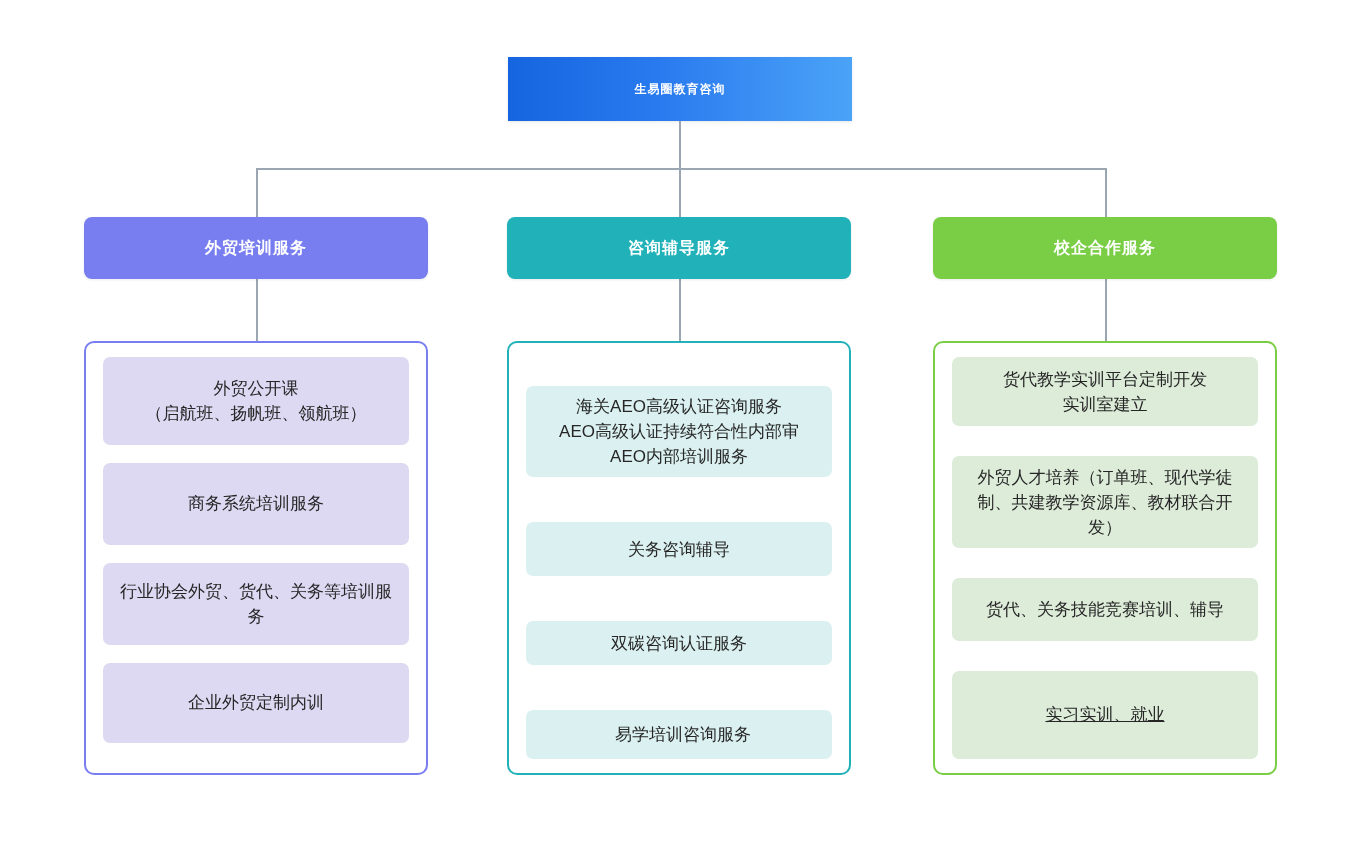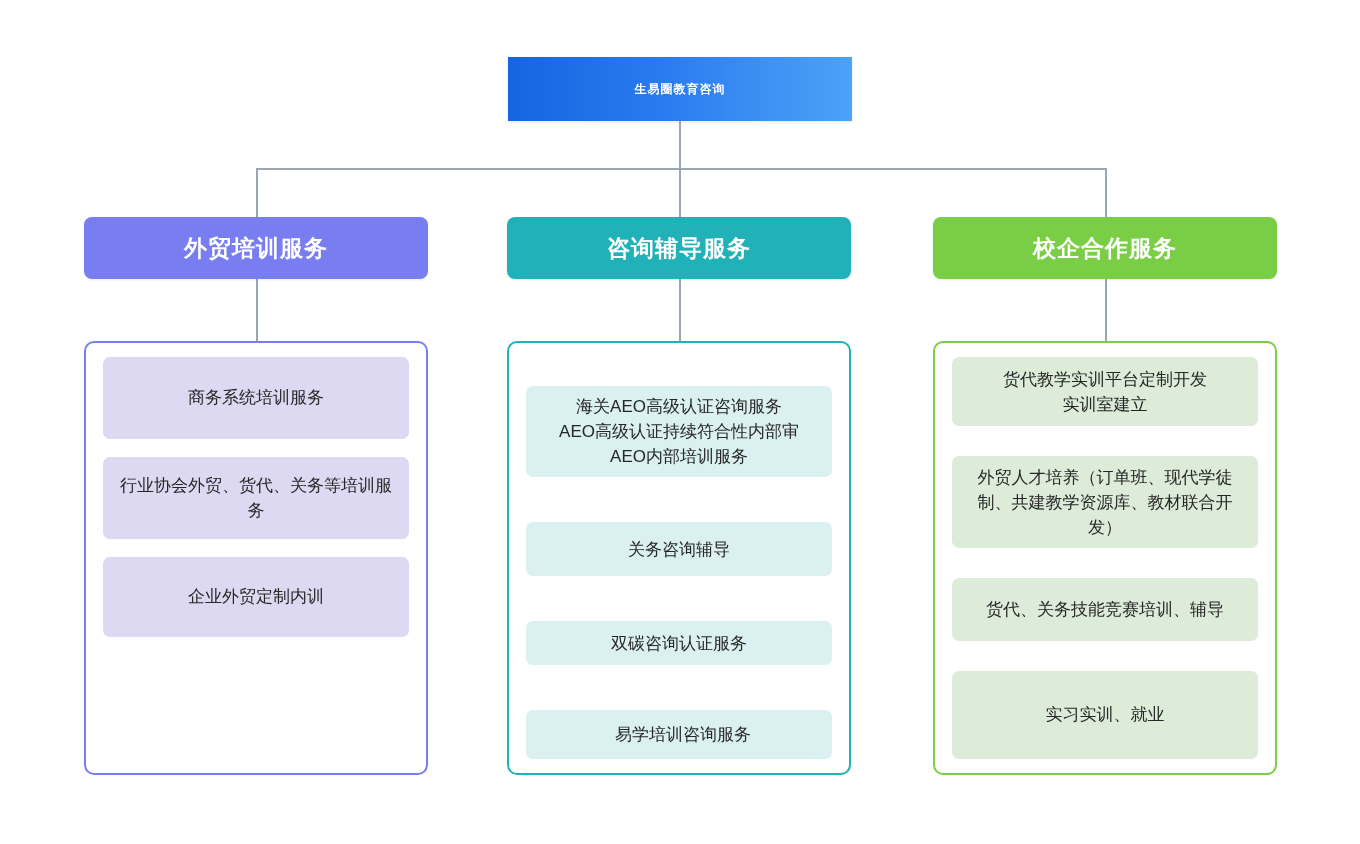--- a/index.html
+++ b/index.html
@@ -96,21 +96,21 @@
   .col-2 { left: 507px; }
   .col-3 { left: 933px; }
 
   .col-header {
     height: 62px;
     border-radius: 8px;
     display: flex;
     align-items: center;
     justify-content: center;
     color: #ffffff;
-    font-size: 23px;
+    font-size: 16px;
     font-weight: bold;
     letter-spacing: 1px;
     box-shadow: 0 1px 3px rgba(0,0,0,0.08);
   }
 
   .col-panel {
     position: absolute;
     top: 124px;
     left: 0;
     width: 344px;
@@ -158,41 +158,43 @@
   .col-2 .leaf-2 { height: 78px;  margin-bottom: 16px; }
   .col-2 .leaf-3 { height: 87px; padding-left: 20px; }
 
   
   .col-3 .col-header { background: #7ace46; }
   .col-3 .col-panel  { border-color: #7ace46; gap: 14px; }
   .col-3 .leaf       { background: #ddecd9; }
   .col-3 .leaf-0 { height: 78px;  margin-bottom: 16px; }
   .col-3 .leaf-1 { height: 104px; margin-bottom: 16px; }
   .col-3 .leaf-2 { height: 70px;  margin-bottom: 16px; }
-  .col-3 .leaf-3 { height: 100px; }
+  .col-3 .leaf-3 { height: 100px; text-decoration: underline; }
 </style>
 </head>
 <body>
 
 <div id="org-chart">
 
   <div class="root-node">生易圈教育咨询</div>
 
   <div class="connector conn-v-root"></div>
   <div class="connector conn-h-bus"></div>
   <div class="connector conn-v-left"></div>
   <div class="connector conn-v-mid"></div>
   <div class="connector conn-v-right"></div>
   <div class="conn-stub stub-left"></div>
   <div class="conn-stub stub-mid"></div>
   <div class="conn-stub stub-right"></div>
 
   <div class="column col-1">
     <div class="col-header">外贸培训服务</div>
     <div class="col-panel">
+      <div class="leaf leaf-0">外贸公开课
+（启航班、扬帆班、领航班）</div>
       <div class="leaf leaf-1">商务系统培训服务</div>
       <div class="leaf leaf-2">行业协会外贸、货代、关务等培训服务</div>
       <div class="leaf leaf-3">企业外贸定制内训</div>
     </div>
   </div>
 
   <div class="column col-2">
     <div class="col-header">咨询辅导服务</div>
     <div class="col-panel">
       <div class="leaf leaf-0">海关AEO高级认证咨询服务

